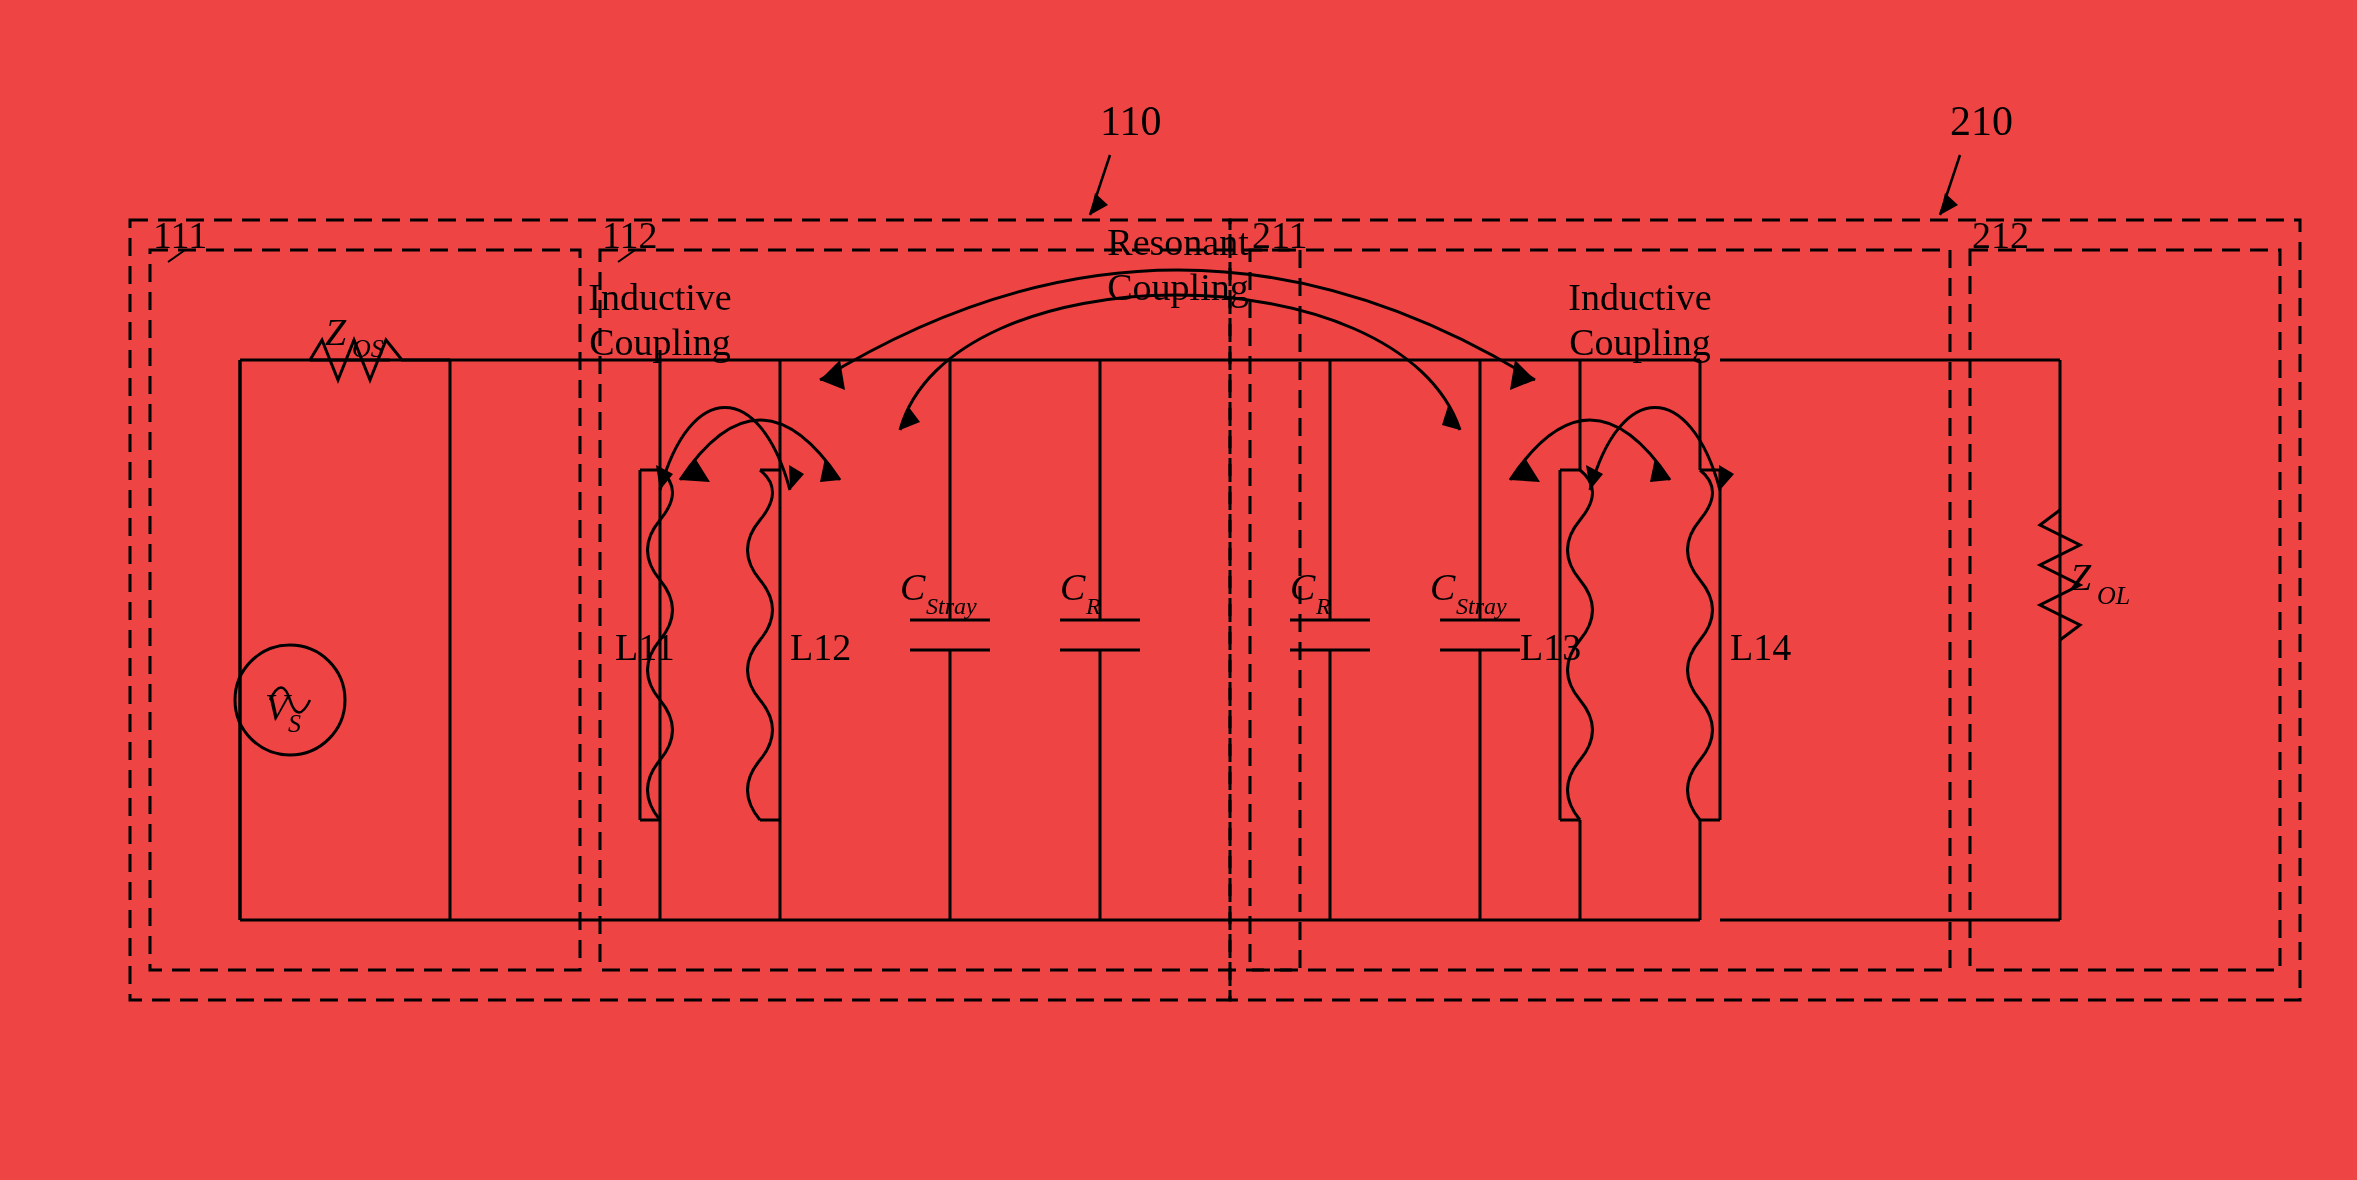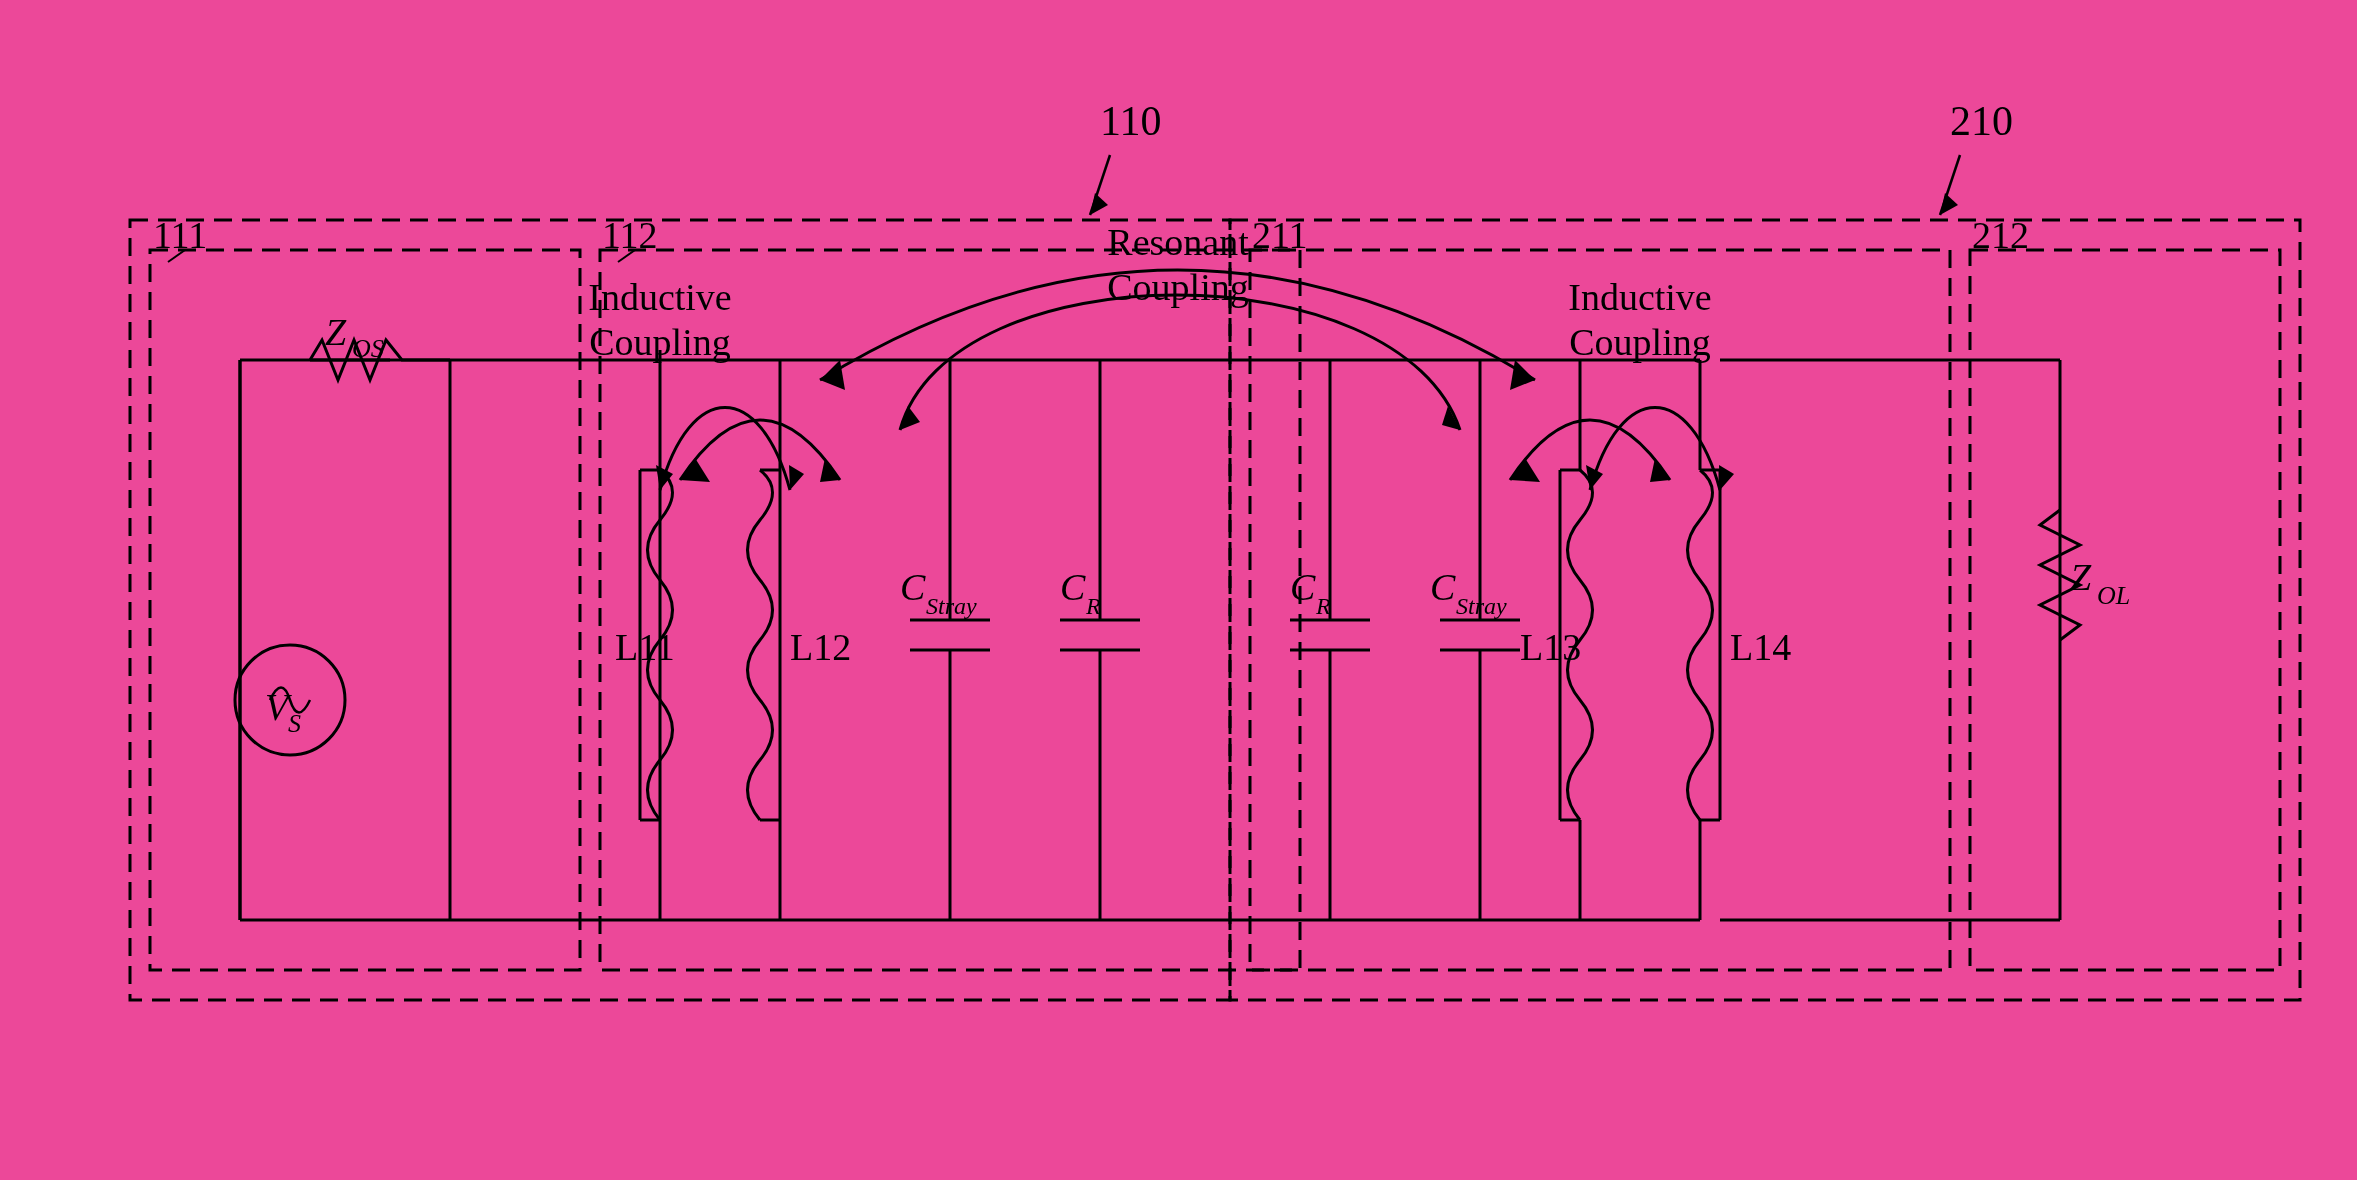--- a/index.html
+++ b/index.html
@@ -7,21 +7,21 @@
       background: #ffffff;
       width: 2357px;
       height: 1180px;
       overflow: hidden;
       font-family: 'Times New Roman', Times, serif;
     }
     .diagram-container {
       position: relative;
       width: 2357px;
       height: 1180px;
-      background: #ec4899;
+      background: #ef4444;
       text-decoration: underline;
     }
     svg {
       position: absolute;
       top: 0;
       left: 0;
       width: 2357px;
       height: 1180px;
     }
   </style>

